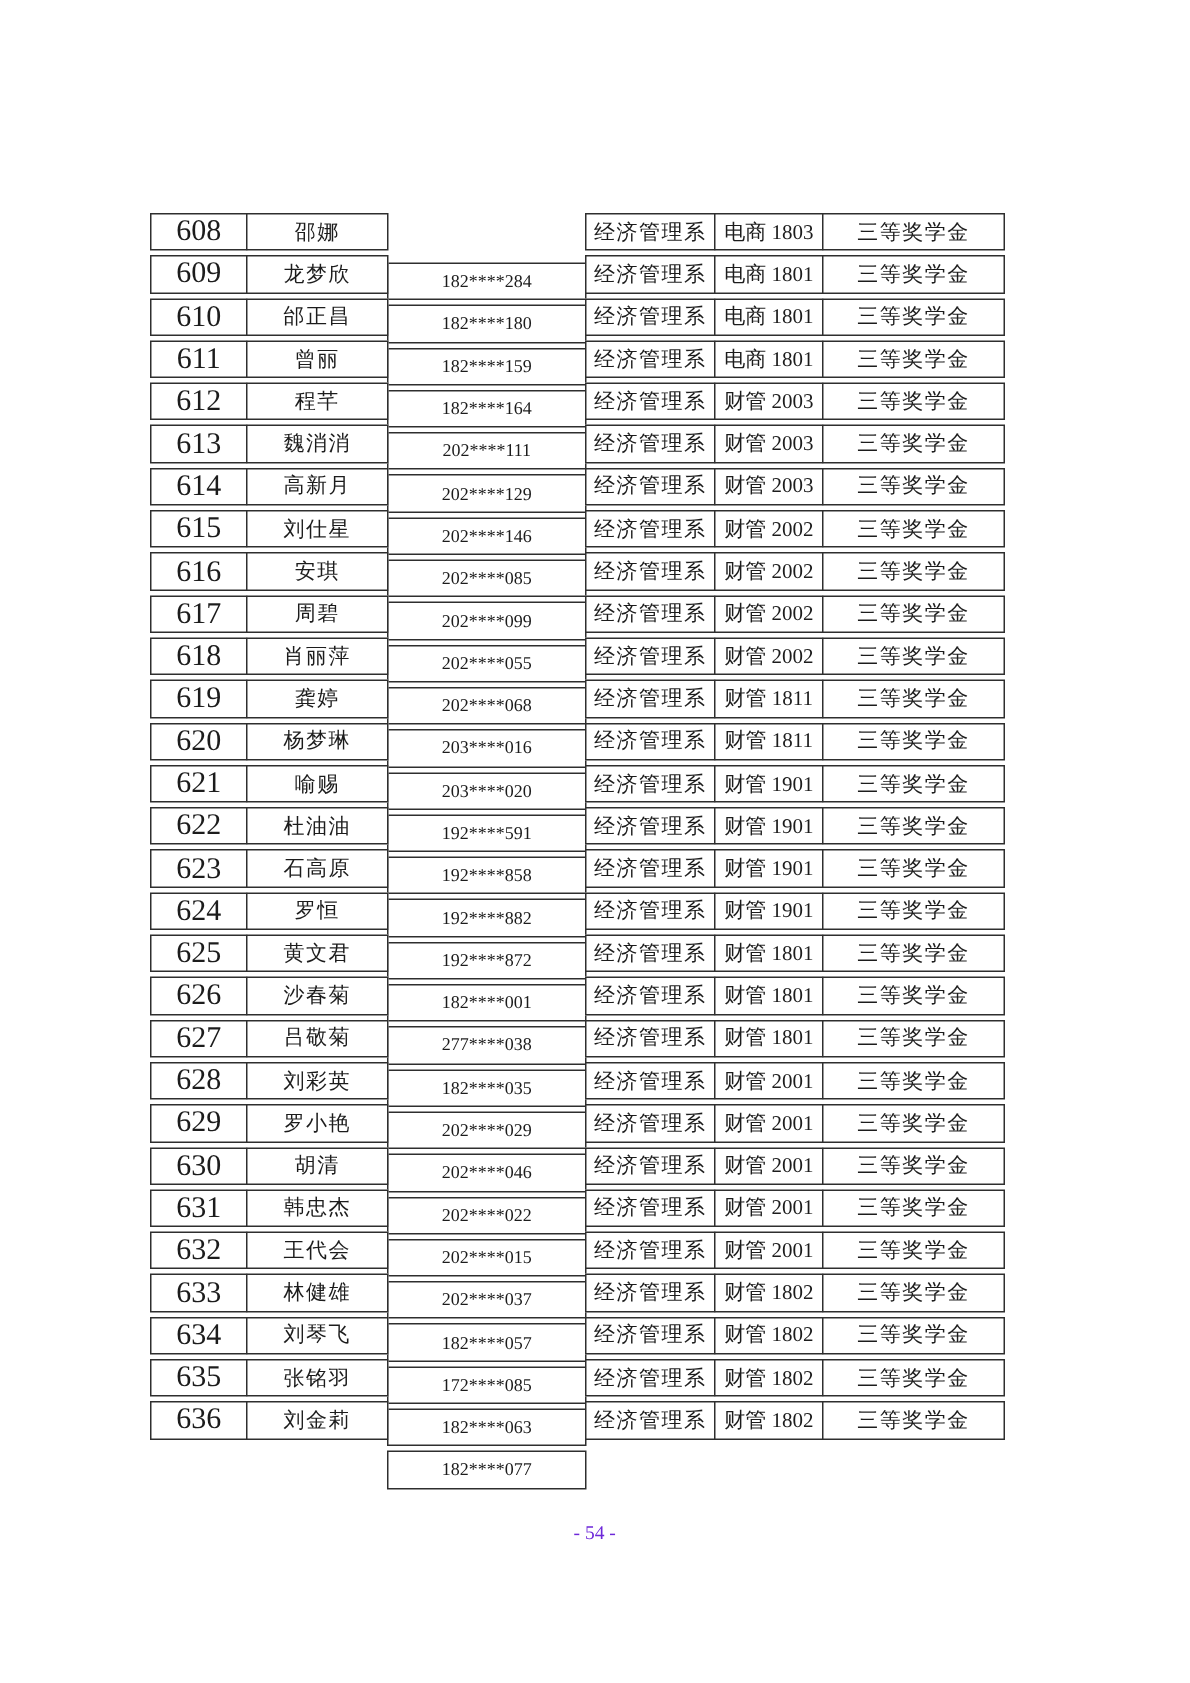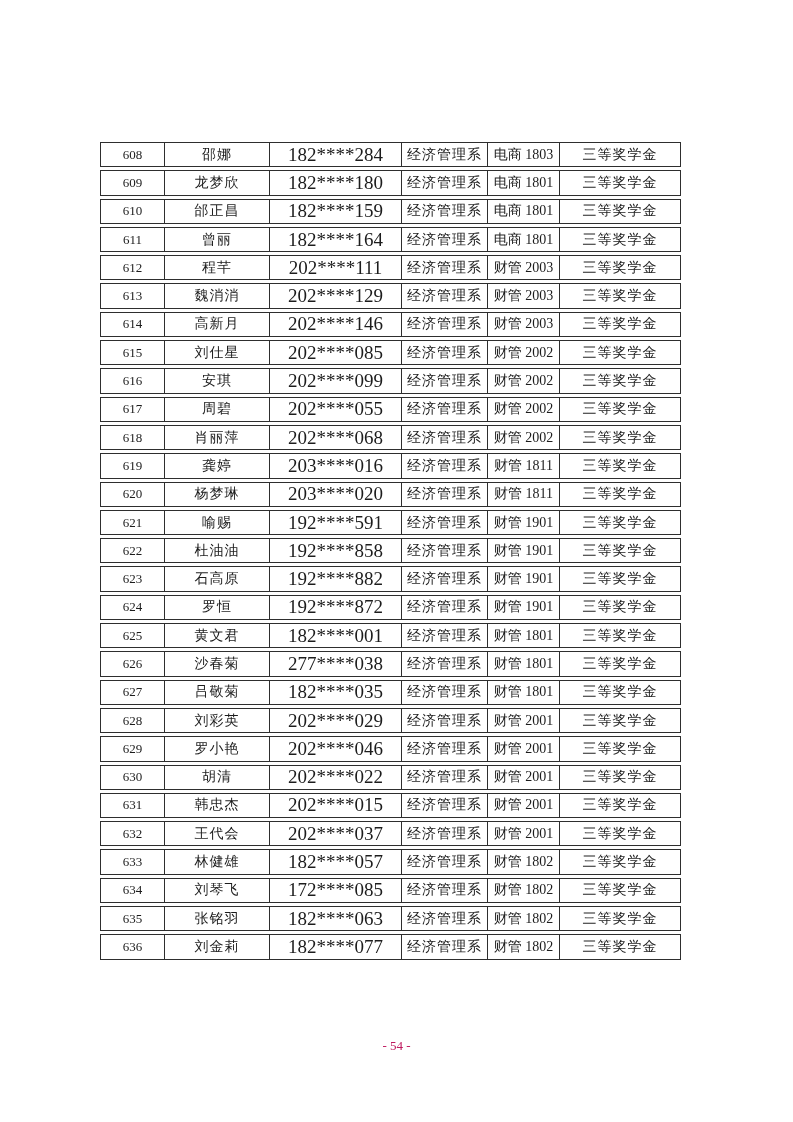--- a/index.html
+++ b/index.html
@@ -29,33 +29,33 @@
     align-items:center;
     justify-content:center;
     height:100%;
     font-size:14px;
     letter-spacing:1px;
     white-space:nowrap;
     overflow:hidden;
     background:#ffffff;
   }
   .cell + .cell{margin-left:-1px;}
-  .c0{width:65px;font-size:13px;letter-spacing:0;}
-  .c1{width:106px;}
-  .c2{width:133px;font-size:19px;letter-spacing:0;}
+  .c0{width:65px;font-size:20px;letter-spacing:0;}
+  .c1{width:95px;}
+  .c2{width:133px;font-size:12px;letter-spacing:0;margin-top:33px;}
   .c3{width:87px;}
   .c4{width:73px;letter-spacing:0;}
   .c5{width:122px;}
   .footer{
     position:absolute;
     left:0;right:0;
-    top:1038px;
+    top:1014px;
     text-align:center;
     font-size:13px;
-    color:#be185d;
+    color:#6d28d9;
   }
 </style>
 </head>
 <body>
 
 <div class="page">
   <div class="scholarship-table">
       <div class="row">
         <div class="cell c0">608</div>
         <div class="cell c1">邵娜</div>

